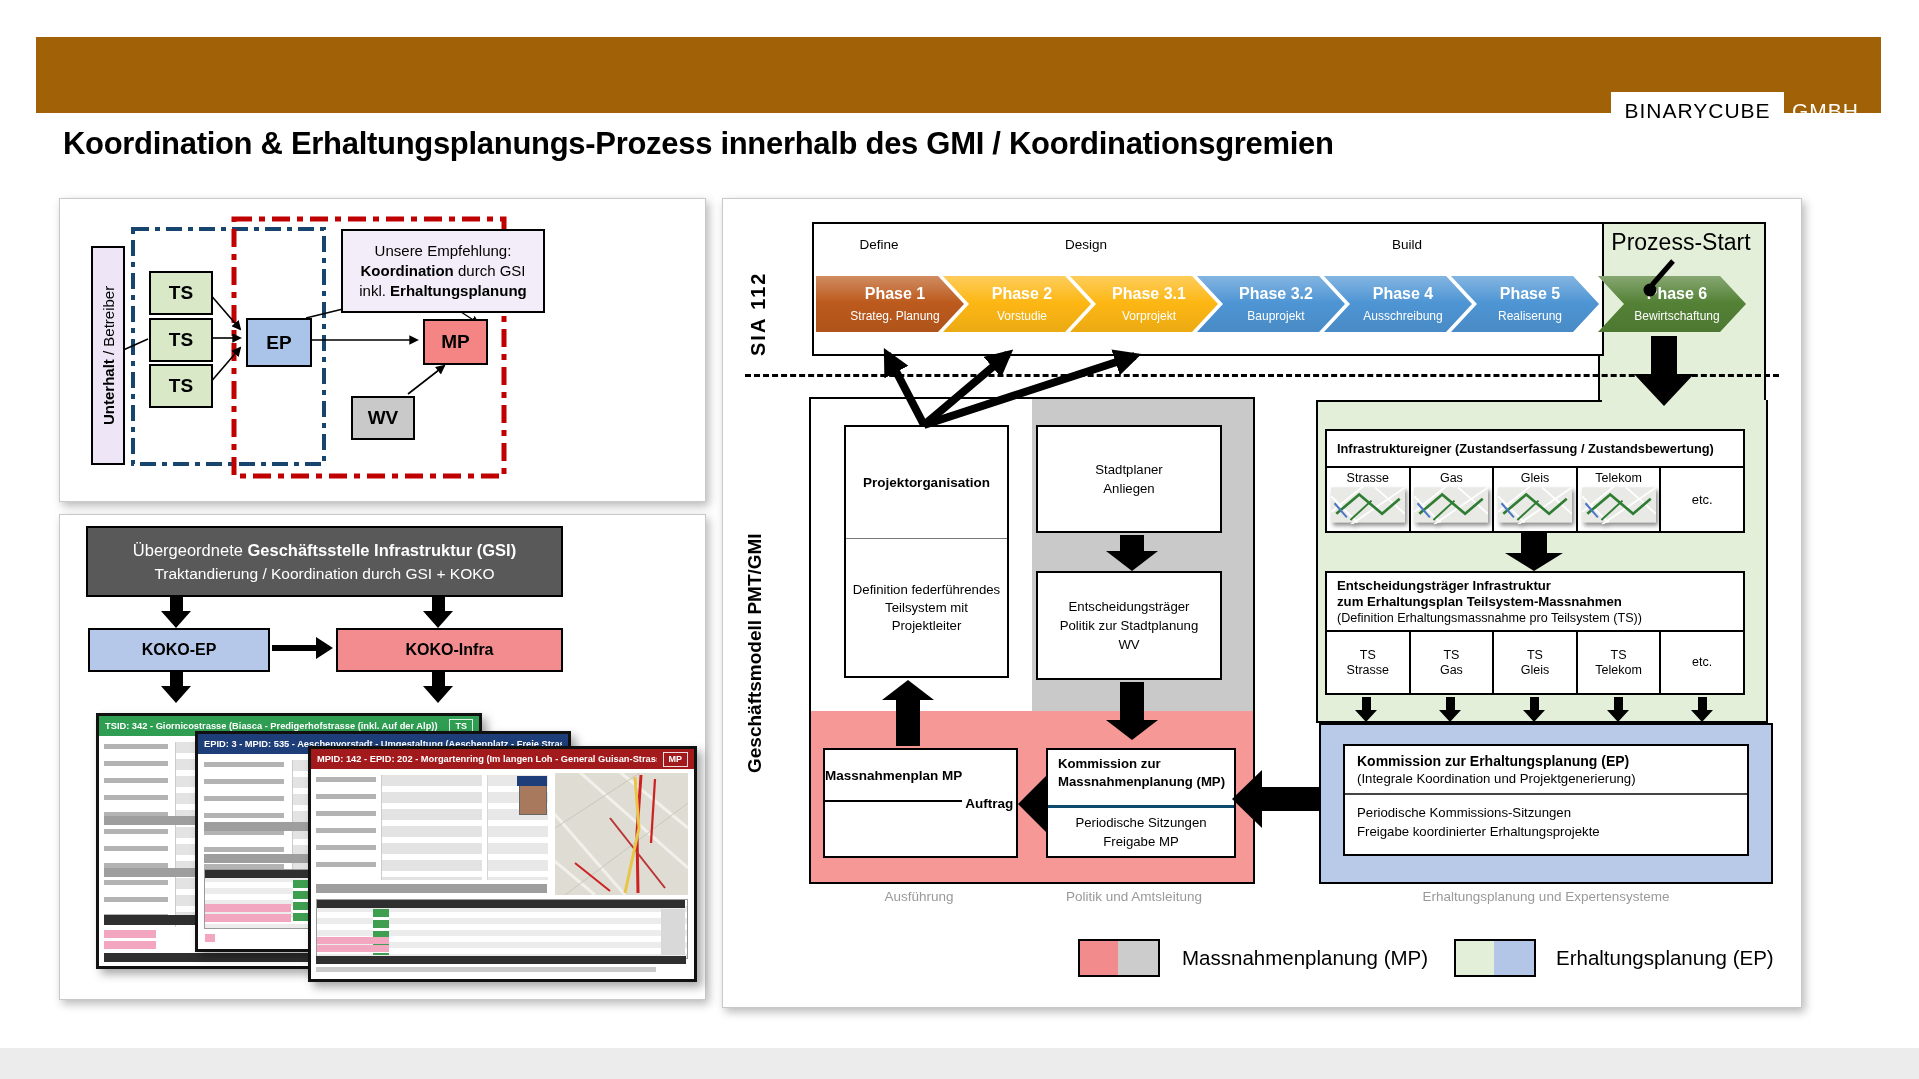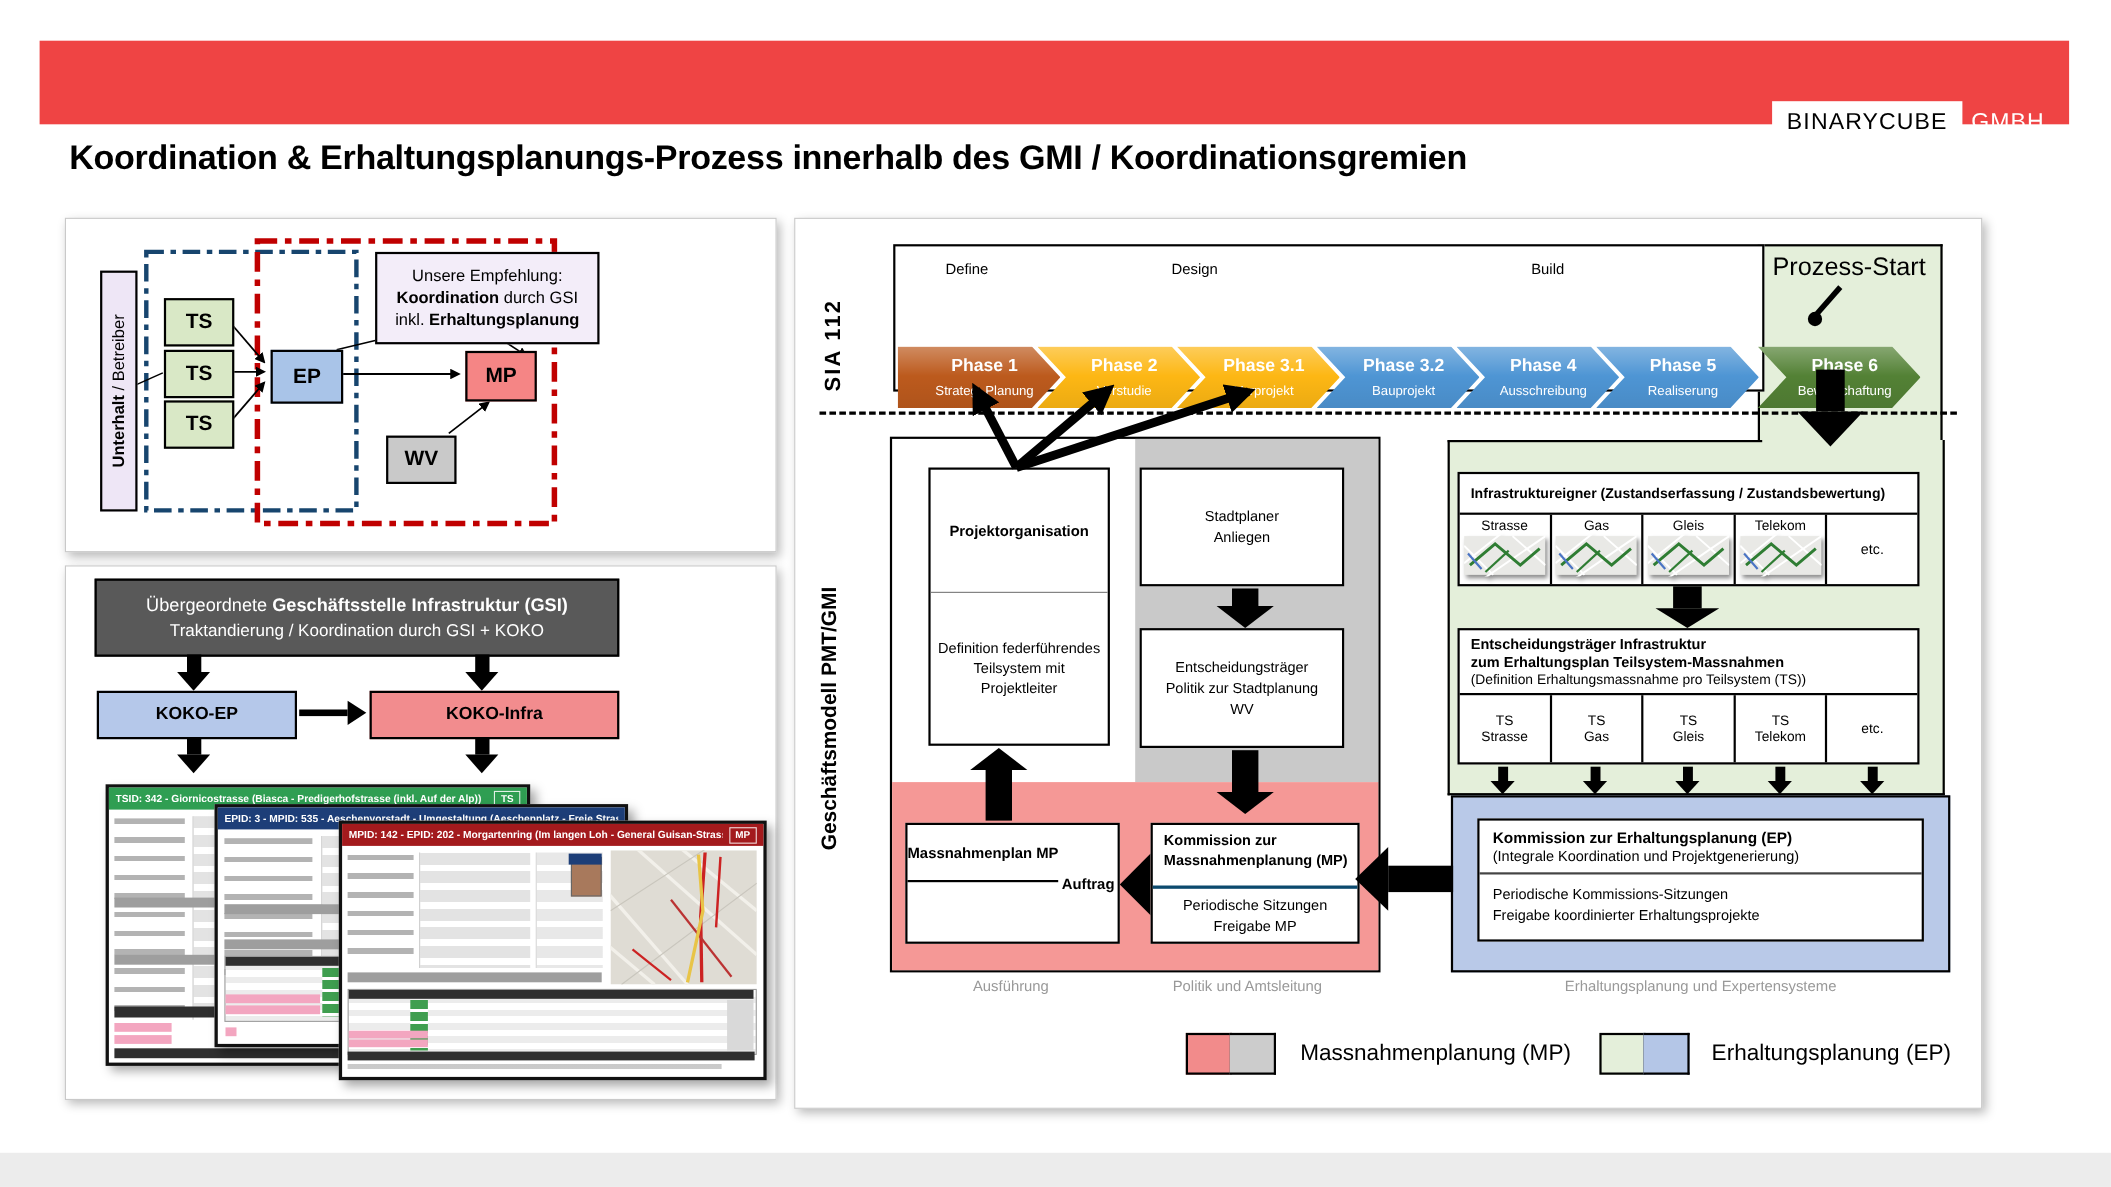--- a/index.html
+++ b/index.html
@@ -1,20 +1,20 @@
 <!DOCTYPE html>
 <html><head>
 <meta charset="utf-8">
 <style>
   html,body{margin:0;padding:0;background:#fff;}
   body{font-family:"Liberation Sans","DejaVu Sans",sans-serif;color:#000;}
   #stage{position:relative;width:1919px;height:1079px;background:#fff;overflow:hidden;}
 
   
-  .hdrbar{position:absolute;left:36px;top:37px;width:1845px;height:76px;background:#ef4444;text-align:center;}
+  .hdrbar{position:absolute;left:36px;top:37px;width:1845px;height:76px;background:#a16207;text-align:center;}
   .logo-box{position:absolute;left:1575px;top:55px;width:173px;height:38px;background:#fff;
     display:flex;align-items:center;justify-content:center;font-size:21px;letter-spacing:1px;color:#000;}
   .logo-suffix{position:absolute;left:1756px;top:55px;height:38px;display:flex;align-items:center;
     color:#fff;font-size:21px;letter-spacing:1px;}
   .page-title{position:absolute;left:63px;top:126px;font-size:31px;font-weight:bold;letter-spacing:-0.3px;white-space:nowrap;}
 
   .panel{position:absolute;background:#fff;border:1px solid #c9c9c9;box-shadow:3px 4px 9px rgba(0,0,0,.28);}
   #panel-tl{left:59px;top:198px;width:645px;height:302px;}
   #panel-bl{left:59px;top:514px;width:645px;height:484px;}
   #panel-r {left:722px;top:198px;width:1078px;height:808px;}
@@ -60,21 +60,21 @@
   .pinkchip{background:#f3a6c0;}
 
   
   .sia{left:14px;top:50px;width:42px;height:130px;font-size:20px;font-weight:bold;letter-spacing:2px;}
   .gmi{left:10px;top:296px;width:44px;height:316px;font-size:19px;font-weight:bold;}
   .phases-box{left:89px;top:23px;width:788px;height:130px;background:#fff;border:2px solid #000;z-index:2;}
   .stage-lbl{position:absolute;top:38px;width:110px;text-align:center;font-size:13.5px;z-index:3;}
   .chev{position:absolute;top:77px;width:148px;height:56px;color:#fff;z-index:3;
     clip-path:polygon(0 0,122px 0,100% 50%,122px 100%,0 100%,26px 50%);
     background-image:linear-gradient(to bottom,rgba(255,255,255,.30),rgba(255,255,255,0) 48%,rgba(0,0,0,.07));
-    display:flex;flex-direction:column;align-items:center;justify-content:center;padding-left:10px;box-sizing:border-box;margin-top:39px;}
+    display:flex;flex-direction:column;align-items:center;justify-content:center;padding-left:10px;box-sizing:border-box;}
   .chev.first{clip-path:polygon(0 0,122px 0,100% 50%,122px 100%,0 100%);}
   .chev .t{font-size:16px;font-weight:bold;line-height:18px;}
   .chev .s{font-size:12px;line-height:14px;margin-top:6px;}
   .green-col{left:875px;top:23px;width:168px;height:180px;border:2px solid #000;border-bottom:none;z-index:1;box-sizing:border-box;}
   .prozess{left:876px;top:30px;width:164px;text-align:center;font-size:23px;z-index:6;}
   .dashline{left:22px;top:175px;width:1034px;border-top:3px dashed #000;z-index:5;}
   .green-block{left:593px;top:201px;width:452px;height:323px;border:2px solid #000;border-top:none;z-index:1;box-sizing:border-box;}
   .green-block-topborder{left:593px;top:201px;width:286px;height:2px;background:#000;z-index:1;}
   .wbox{background:#fff;border:2px solid #000;box-sizing:border-box;z-index:2;}
   .infra-box{left:602px;top:230px;width:420px;height:104px;display:flex;flex-direction:column;}

